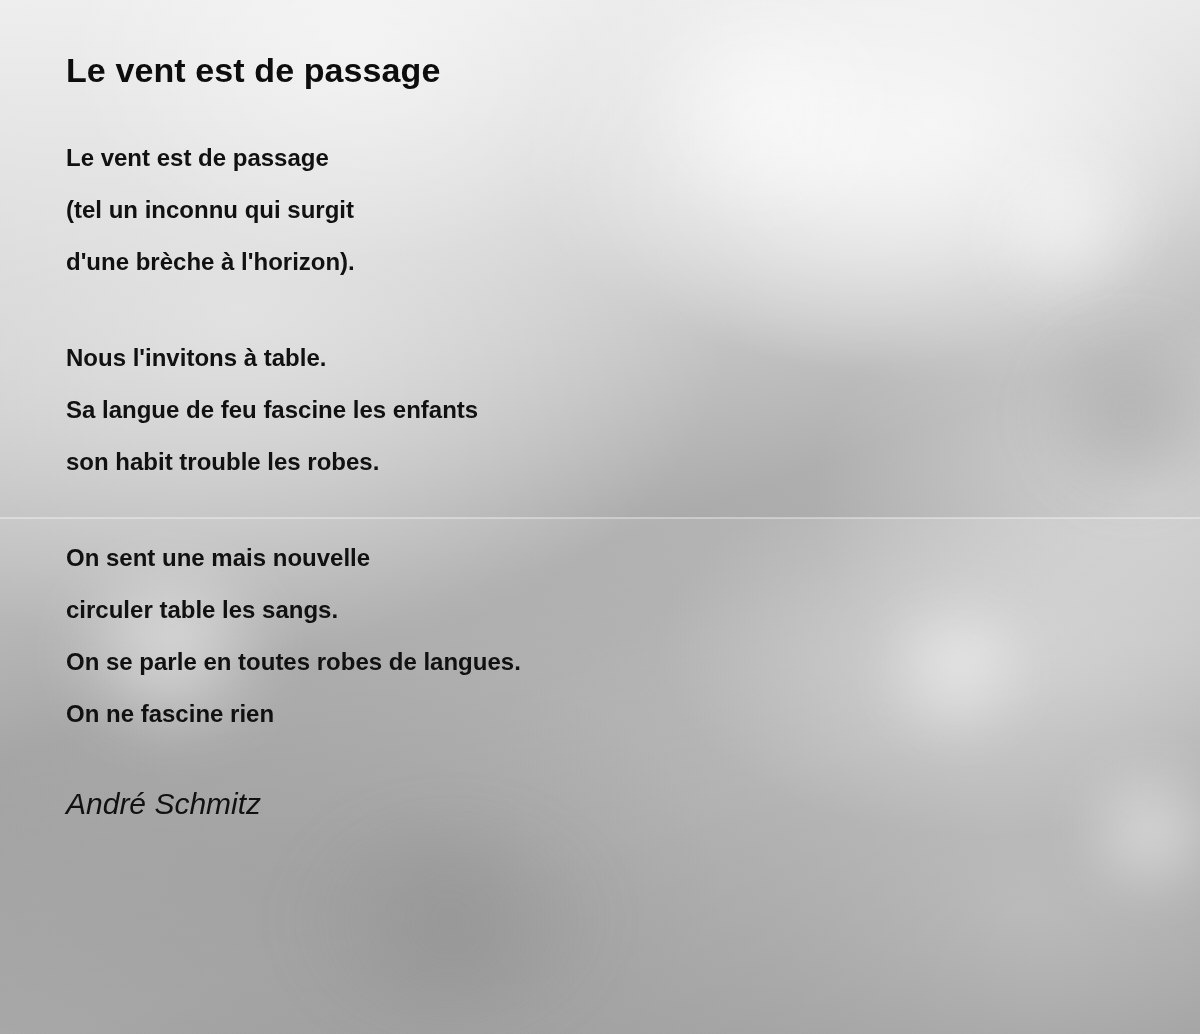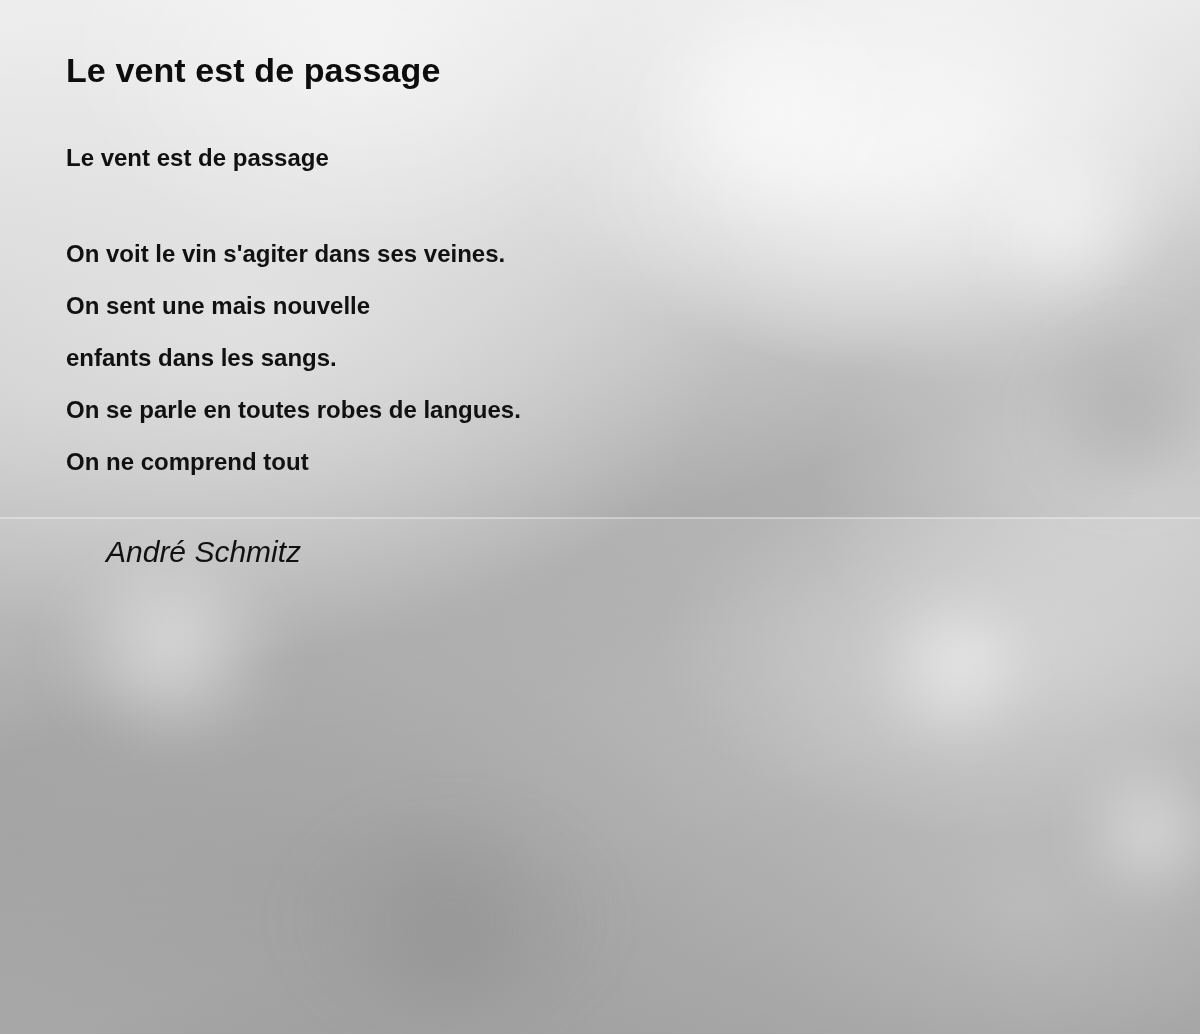--- a/index.html
+++ b/index.html
@@ -98,21 +98,20 @@
     color: #111111;
     line-height: 52px;
     white-space: pre;
   }
   .author {
     font-size: 30px;
     font-style: italic;
     color: #111111;
     line-height: 40px;
     margin-top: 14px;
-    margin-left: 40px;
   }
 </style>
 </head>
 <body>
 
 <div id="poem-card">
 
   <div class="bg-layer bg-base"></div>
   <div class="bg-top-band"></div>
   <div class="bg-bottom-band"></div>
@@ -127,29 +126,35 @@
   <div class="seam"></div>
 
   <div class="content">
 
     <h1 class="poem-title">Le vent est de passage</h1>
 
     <div class="stanzas">
 
       <div class="stanza">
         <div class="line">Le vent est de passage</div>
+        <div class="line">(tel un inconnu qui surgit</div>
+        <div class="line">d'une brèche à l'horizon).</div>
       </div>
 
+      <div class="stanza">
+        <div class="line">Nous l'invitons à table.</div>
+        <div class="line">Sa langue de feu fascine les enfants</div>
+        <div class="line">son habit trouble les robes.</div>
+      </div>
 
       <div class="stanza">
-        <div class="line">On voit le vin s'agiter dans ses veines.</div>
         <div class="line">On sent une mais nouvelle</div>
-        <div class="line">enfants dans les sangs.</div>
+        <div class="line">circuler table les sangs.</div>
         <div class="line">On se parle en toutes robes de langues.</div>
-        <div class="line">On ne comprend tout</div>
+        <div class="line">On ne fascine rien</div>
       </div>
 
     </div>
 
     <div class="author">André Schmitz</div>
 
   </div>
 </div>
 
 </body></html>

